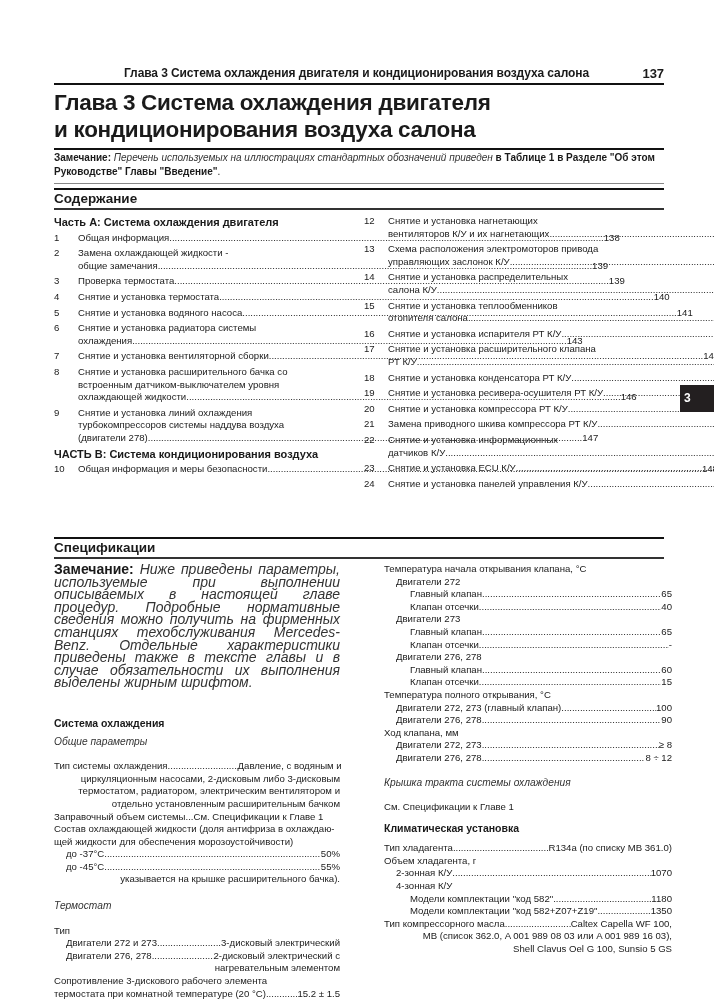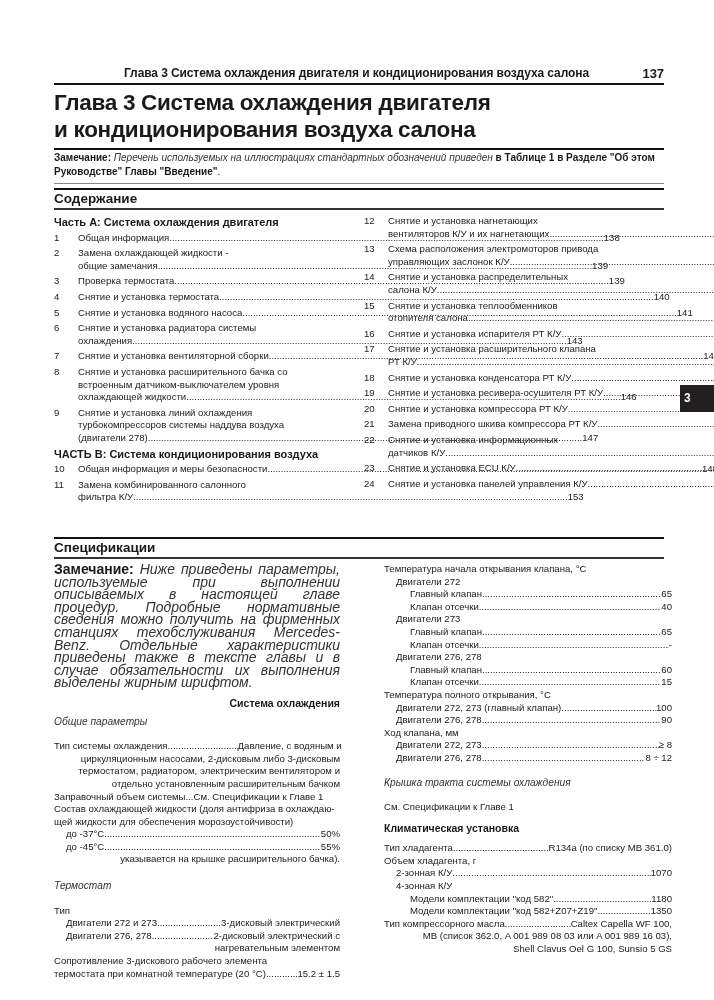--- a/index.html
+++ b/index.html
@@ -186,31 +186,20 @@
       <div class="toc-item">
         <span class="toc-num">10</span>
         <div class="toc-text">
           <div class="toc-line">
             <span class="t">Общая информация и меры безопасности </span>
             <span class="dots"></span>
             <span class="pg">148</span>
           </div>
         </div>
       </div>
-      <div class="toc-item">
-        <span class="toc-num">11</span>
-        <div class="toc-text">
-          <div>Замена комбинированного салонного</div>
-          <div class="toc-line">
-            <span class="t">фильтра К/У</span>
-            <span class="dots"></span>
-            <span class="pg">153</span>
-          </div>
-        </div>
-      </div>
     </div>
 </div>
 
 <div class="abs col" style="left:364px; top:215px; width:288px;">
   <div id="toc-right">
       <div class="toc-item">
         <span class="toc-num">12</span>
         <div class="toc-text">
           <div>Снятие и установка нагнетающих</div>
           <div class="toc-line">
@@ -339,21 +328,21 @@
 
 <div class="abs sec-head" style="top:537px;">
   <span>Спецификации</span>
 </div>
 
 <div class="abs col" style="left:54px; top:563px; width:286px;">
   <div class="spec-note">
     <b>Замечание:</b><i> Ниже приведены параметры, используемые при выполнении описываемых в настоящей главе процедур. Подробные нормативные сведения можно получить на фирменных станциях техобслуживания Mercedes-Benz. Отдельные характеристики приведены также в тексте главы и в случае обязательности их выполнения выделены жирным шрифтом.</i>
   </div>
 
-  <div class="h-bold" style="margin-top:8px;text-align:right;">Система охлаждения</div>
+  <div class="h-bold" style="margin-top:28px;">Система охлаждения</div>
   <div class="h-ital" style="margin-top:6px;">Общие параметры</div>
 
   <div style="margin-top:12px;">
     <div class="line">
         <span>Тип системы охлаждения</span>
         <span class="dots" style="flex:0 0 70px;"></span>
         <span> Давление, с водяным и</span>
       </div>
     <div class="right">циркуляционным насосами, 2-дисковым либо 3-дисковым</div>
     <div class="right">термостатом, радиатором, электрическим вентилятором и</div>

